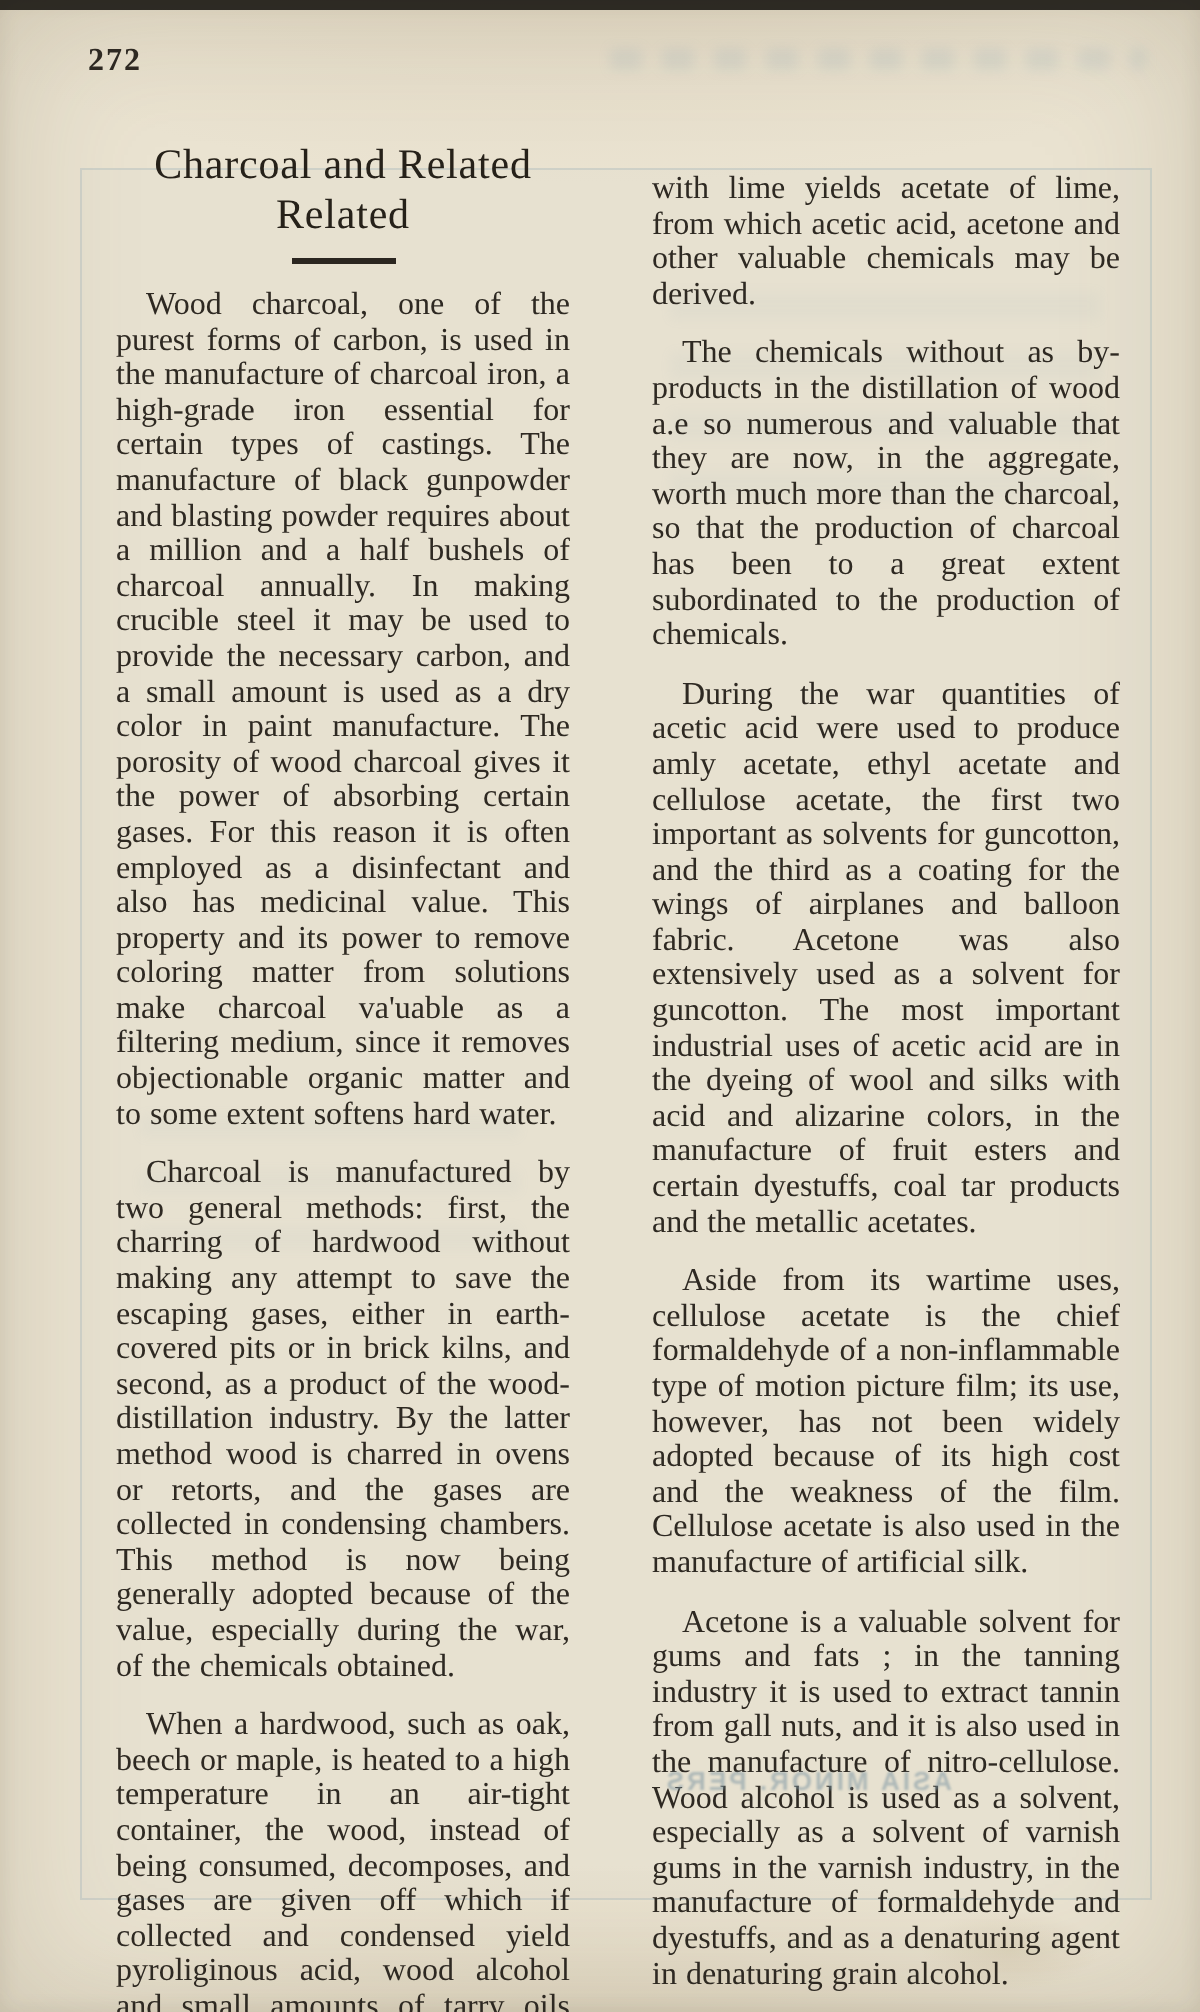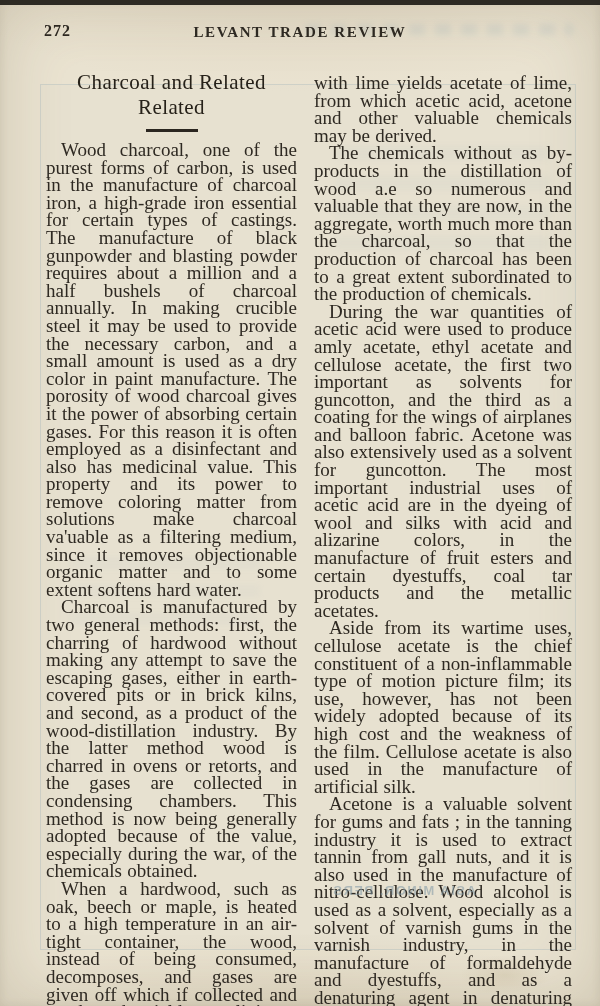--- a/index.html
+++ b/index.html
@@ -37,21 +37,21 @@
     font-size:15px;font-weight:bold;letter-spacing:1.6px;}
 
   .columns{position:absolute;left:46px;top:64px;width:528px;display:flex;gap:17px;}
   .col-left{width:251px;flex:none;}
   .col-right{width:258px;flex:none;padding-top:10px;}
 
   .article-title{margin:6px 0 0;font-size:21px;font-weight:normal;text-align:center;
     line-height:25px;letter-spacing:.4px;color:#262119;}
   .title-rule{width:52px;height:3px;background:#2b2620;margin:9px auto 9px;}
 
-  p.body{margin:0;font-size:19px;line-height:17.6px;text-align:justify;
+  p.body{margin:12px;font-size:16px;line-height:17.6px;text-align:justify;
     text-indent:15px;hyphens:auto;-webkit-hyphens:auto;word-spacing:.5px;}
   p.noindent{text-indent:0;}
 
   .attribution{margin-top:4px;padding-right:34px;text-align:right;
     font-style:italic;font-size:16.5px;letter-spacing:.4px;}
 
   .divider{margin-top:9px;line-height:0;}
   .advert{
     display:flex;align-items:center;gap:7px;margin-top:1px;padding:1px 3px 3px 1px;
     background:rgba(176,198,206,.13);
@@ -74,37 +74,36 @@
 <div class="scan">
 
   <div class="topbar"></div>
   <div class="bleed-box"></div>
   <div class="smudge s1"></div>
   <div class="smudge s2"></div>
   <div class="smudge s3"></div>
   <div class="stain"></div>
 
   <div class="pagenum">272</div>
-  <div class="runtitle">LEVANT TRADE REVIEW</div>
 
   <div class="columns">
 
     <div class="col-left">
       <h1 class="article-title"><span>Charcoal and Related</span><br><span>Related</span></h1>
       <div class="title-rule"></div>
       <p class="body">Wood charcoal, one of the purest forms of carbon, is used in the manufacture of charcoal iron, a high-grade iron essential for certain types of castings.  The manufacture of black gunpowder and blasting powder requires about a million and a half bushels of charcoal annually. In making crucible steel it may be used to provide the necessary carbon, and a small amount is used as a dry color in paint manufacture.  The porosity of wood charcoal gives it the power of absorbing certain gases.  For this reason it is often employed as a disinfectant and also has medicinal value.  This property and its power to remove coloring matter from solutions make charcoal va'uable as a filtering medium, since it removes objectionable organic matter and to some extent softens hard water.</p>
       <p class="body">Charcoal is manufactured by two general methods: first, the charring of hardwood without making any attempt to save the escaping gases, either in earth-covered pits or in brick kilns, and second, as a product of the wood-distillation industry. By the latter method wood is charred in ovens or retorts, and the gases are collected in condensing chambers. This method is now being generally adopted because of the value, especially during the war, of the chemicals obtained.</p>
       <p class="body">When a hardwood, such as oak, beech or maple, is heated to a high temperature in an air-tight container, the wood, instead of being consumed, decomposes, and gases are given off which if collected and condensed yield pyroliginous acid, wood alcohol and small amounts of tarry oils and tar, and the charcoal is left as a residue in the container.  The pyroliginous acid when neutralized</p>
     </div>
 
     <div class="col-right">
       <p class="body noindent">with lime yields acetate of lime, from which acetic acid, acetone and other valuable chemicals may be derived.</p>
       <p class="body">The chemicals without as by-products in the distillation of wood a.e so numerous and valuable that they are now, in the aggregate, worth much more than the charcoal, so that the production of charcoal has been to a great extent subordinated to the production of chemicals.</p>
       <p class="body">During the war quantities of acetic acid were used to produce amly acetate, ethyl acetate and cellulose acetate, the first two important as solvents for guncotton, and the third as a coating for the wings of airplanes and balloon fabric.  Acetone was also extensively used as a solvent for guncotton.  The most important industrial uses of acetic acid are in the dyeing of wool and silks with acid and alizarine colors, in the manufacture of fruit esters and certain dyestuffs, coal tar products and the metallic acetates.</p>
-      <p class="body">Aside from its wartime uses, cellulose acetate is the chief constituent of a non-inflammable type of motion picture film; its use, however, has not been widely adopted because of its high cost and the weakness of the film.  Cellulose acetate is also used in the manufacture of artificial silk.</p>
+      <p class="body">Aside from its wartime uses, cellulose acetate is the chief formaldehyde of a non-inflammable type of motion picture film; its use, however, has not been widely adopted because of its high cost and the weakness of the film.  Cellulose acetate is also used in the manufacture of artificial silk.</p>
       <p class="body">Acetone is a valuable solvent for gums and fats ; in the tanning industry it is used to extract tannin from gall nuts, and it is also used in the manufacture of nitro-cellulose. Wood alcohol is used as a solvent, especially as a solvent of varnish gums in the varnish industry, in the manufacture of formaldehyde and dyestuffs, and as a denaturing agent in denaturing grain alcohol.</p>
 
 
       <div class="divider">
         <svg width="258" height="11" viewBox="0 0 258 11" xmlns="http://www.w3.org/2000/svg">
           <line x1="0" y1="1.6" x2="258" y2="1.6" stroke="#3c362d" stroke-width="1.6"></line>
           <path d="M0 7.5 q4 -2.8 8 0 t8 0 t8 0 t8 0 t8 0 t8 0 t8 0 t8 0 t8 0 t8 0 t8 0 t8 0 t8 0 t8 0 t8 0 t8 0 t8 0 t8 0 t8 0 t8 0 t8 0 t8 0 t8 0 t8 0 t8 0 t8 0 t8 0 t8 0 t8 0 t8 0 t8 0 t8 0" fill="none" stroke="#4a443a" stroke-width="1"></path>
         </svg>
       </div>
 

